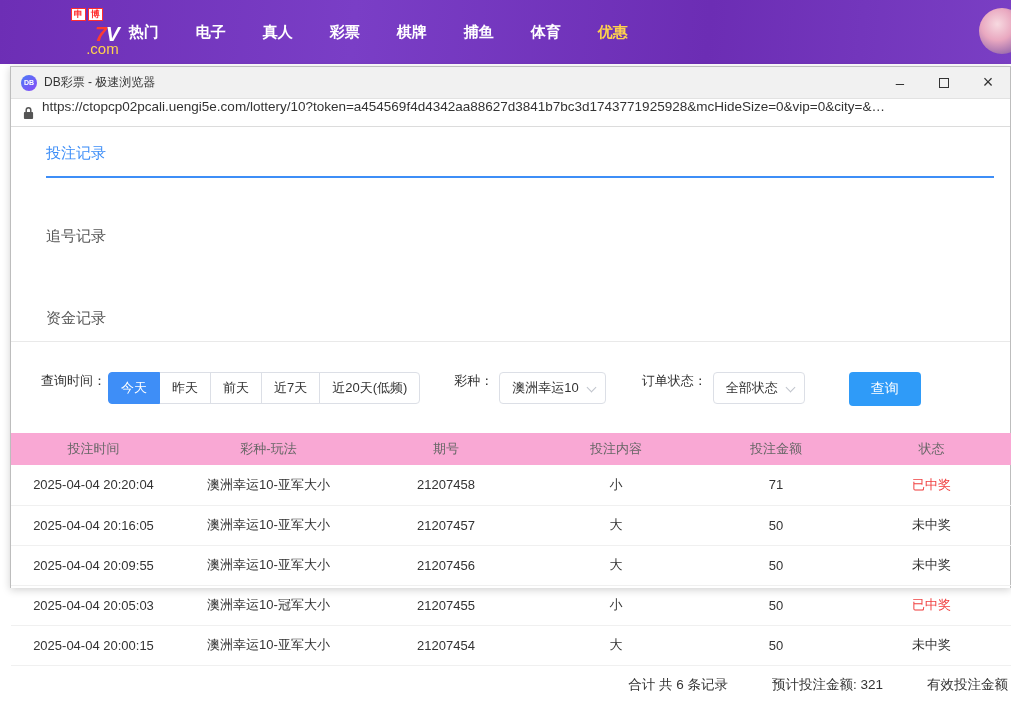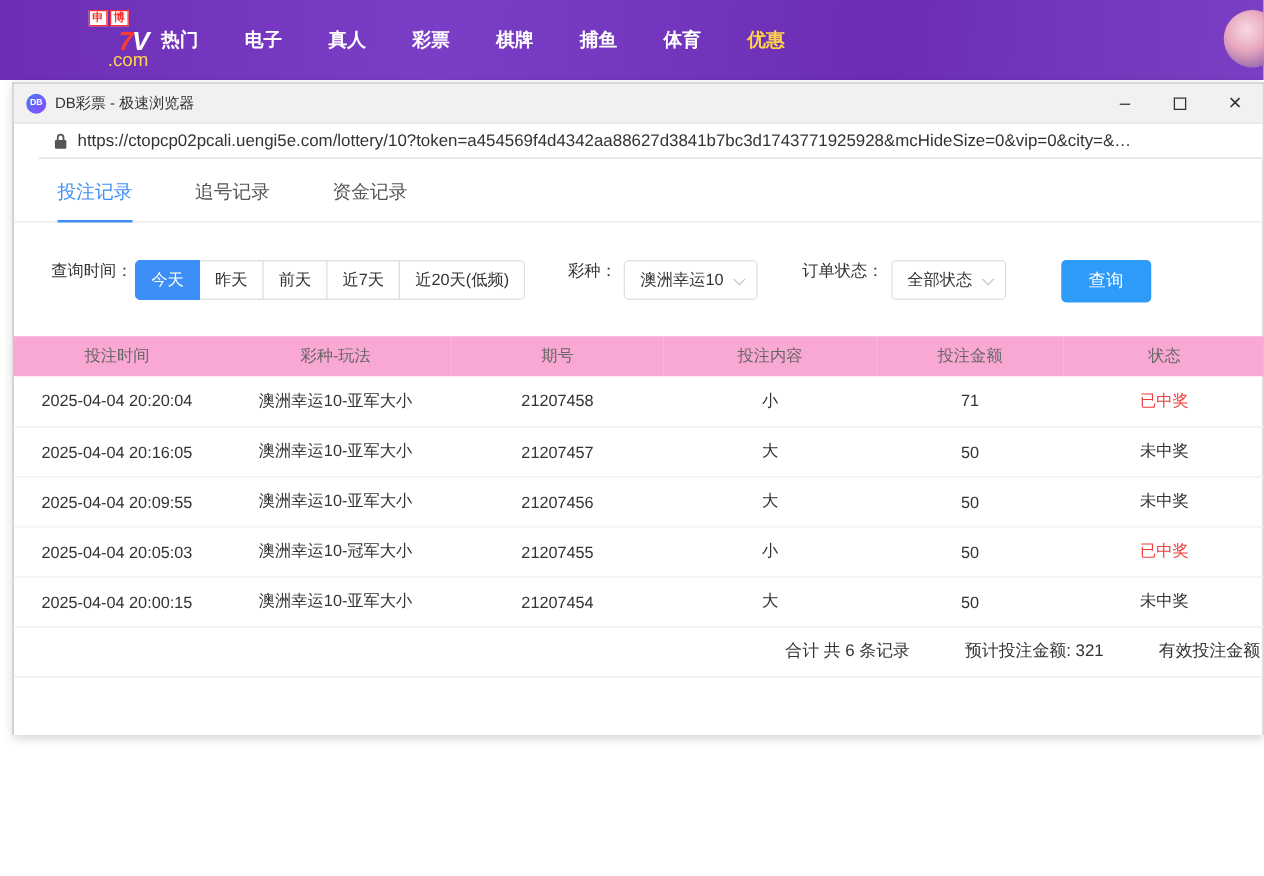--- a/index.html
+++ b/index.html
@@ -34,26 +34,26 @@
     background:linear-gradient(135deg,#4a7bf7,#8a4af7); color:#fff; font-size:7px; font-weight:bold;
     display:flex; align-items:center; justify-content:center; margin-right:7px; flex:0 0 auto; }
   .win-title { font-size:12px; color:#333; flex:1; }
   .win-controls { display:flex; height:100%; }
   .win-btn { width:44px; height:100%; display:flex; align-items:center; justify-content:center;
     font-size:15px; color:#333; background:transparent; border:none; cursor:pointer; }
   .win-btn .sq { width:10px; height:10px; border:1.5px solid #333; display:inline-block; }
   .win-btn.close { font-size:18px; }
 
   .urlbar { height:28px; background:#fff; border-bottom:1px solid #dcdcdc;
-    display:flex; align-items:center; padding:0 12px;margin-left:20px; }
+    display:flex; padding:0 12px; }
   .lock { margin-right:8px; display:flex; align-items:center; flex:0 0 auto; }
   .url-text { font-size:13.5px; color:#333; white-space:nowrap; overflow:hidden; width:100%; cursor:text; }
 
   
-  .tabs { display:flex; gap:50px; padding:17px 16px 0 35px; border-bottom:1px solid #e9e9e9; }
+  .tabs { display:flex; gap:50px; padding:17px 16px 0 35px; border-bottom:1px solid #e9e9e9;flex-direction:column; }
   .tab { padding-bottom:13px; font-size:15px; color:#555; cursor:pointer; }
   .tab.active { color:#3e8ef7; border-bottom:2px solid #3e8ef7; margin-bottom:-1px; }
 
   
   .filter-row { display:flex; align-items:flex-start; padding-left:30px; margin-top:30px; font-size:13px; color:#333; }
   .flabel { flex:0 0 auto; }
   .time-group { display:flex; margin-left:2px; }
   .tbtn { height:32px; padding:0 12px; background:#fff; border:1px solid #dcdfe6; color:#333;
     font-size:13px; cursor:pointer; margin-left:-1px; position:relative; font-family:inherit; }
   .tbtn:first-child { border-radius:4px 0 0 4px; margin-left:0; }

